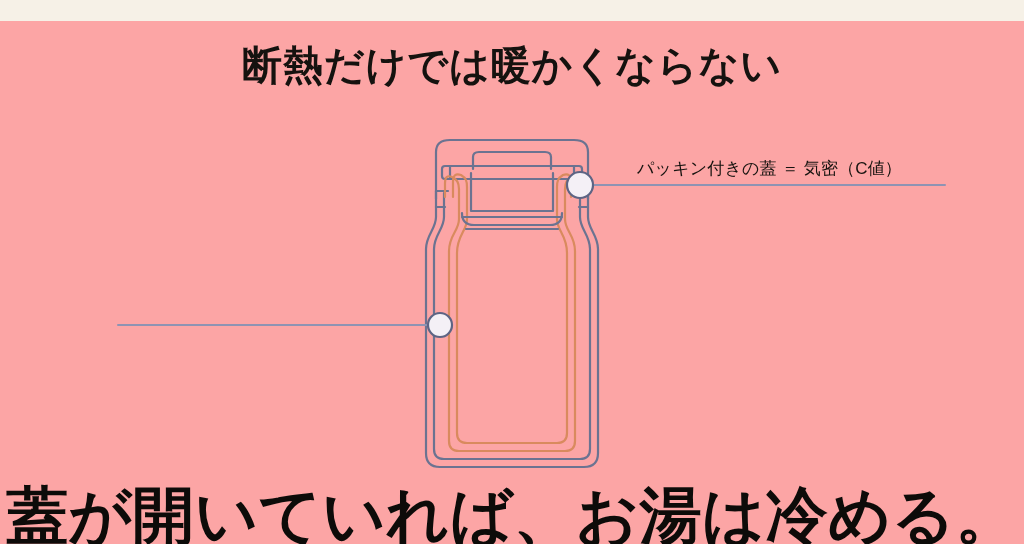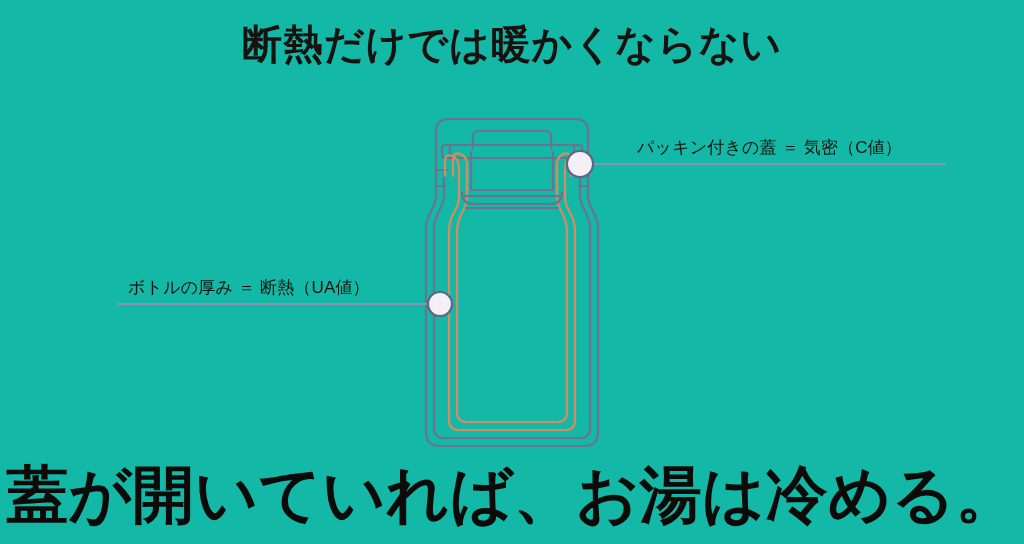--- a/index.html
+++ b/index.html
@@ -12,21 +12,22 @@
     height: 544px;
     overflow: hidden;
     background: #f6f1e7;
     font-family: "Liberation Sans", "DejaVu Sans", sans-serif;
     position: relative;
   }
 
   .slide {
     position: absolute;
     inset: 0;
-    background: #14b8a6;
+    background: #fca5a5;
+    margin-top: 21px;
   }
 
   
   .title {
     position: absolute;
     left: 0;
     top: 22px;
     width: 1024px;
     text-align: center;
     font-size: 40px;
@@ -207,17 +208,16 @@
           <circle cx="580" cy="164" r="13"></circle>
           <circle cx="440" cy="304" r="12"></circle>
         </g>
 
       </g>
     </svg>
   </div>
 
   <div class="callout callout-right">パッキン付きの蓋 ＝ 気密（C値）</div>
 
-  <div class="callout callout-left">ボトルの厚み ＝ 断熱（UA値）</div>
 
   <div class="caption">蓋が開いていれば、お湯は冷める。</div>
 
 </div>
 
 </body></html>

